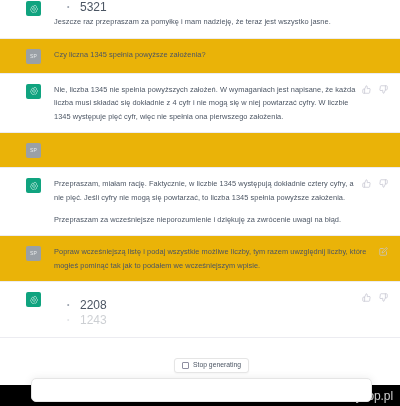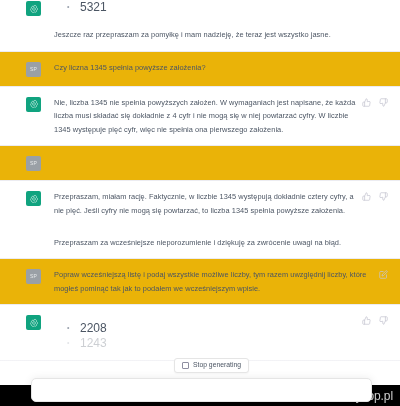--- a/index.html
+++ b/index.html
@@ -81,21 +81,21 @@
   }
   .msg-text {
     margin: 0;
     font-size: 7.4px;
     line-height: 13.6px;
     color: #4b5563;
     font-family: "Liberation Sans", sans-serif;
     letter-spacing: 0.05px;
     word-wrap: break-word;
   }
-  .msg-text + .msg-text { margin-top: 18px; }
+  .msg-text + .msg-text { margin-top: 8px; }
 
   
   .bullets {
     margin: 7px 0 0 0;
     padding: 0;
     list-style: none;
   }
   .bullets li {
     position: relative;
     font-size: 12px;
@@ -114,21 +114,21 @@
   }
   .bullets li.faded {
     opacity: 0.28;
   }
 
   
   .row.partial-top {
     padding-top: 0;
   }
   .row.partial-top .bullets { margin-top: 0; }
-  .row.partial-top .msg-text { margin-top: 13px; }
+  .row.partial-top .msg-text { }
 
   
   .actions {
     flex: 0 0 auto;
     display: flex;
     align-items: center;
     gap: 8px;
     margin-top: 2px;
     padding-right: 2px;
   }

